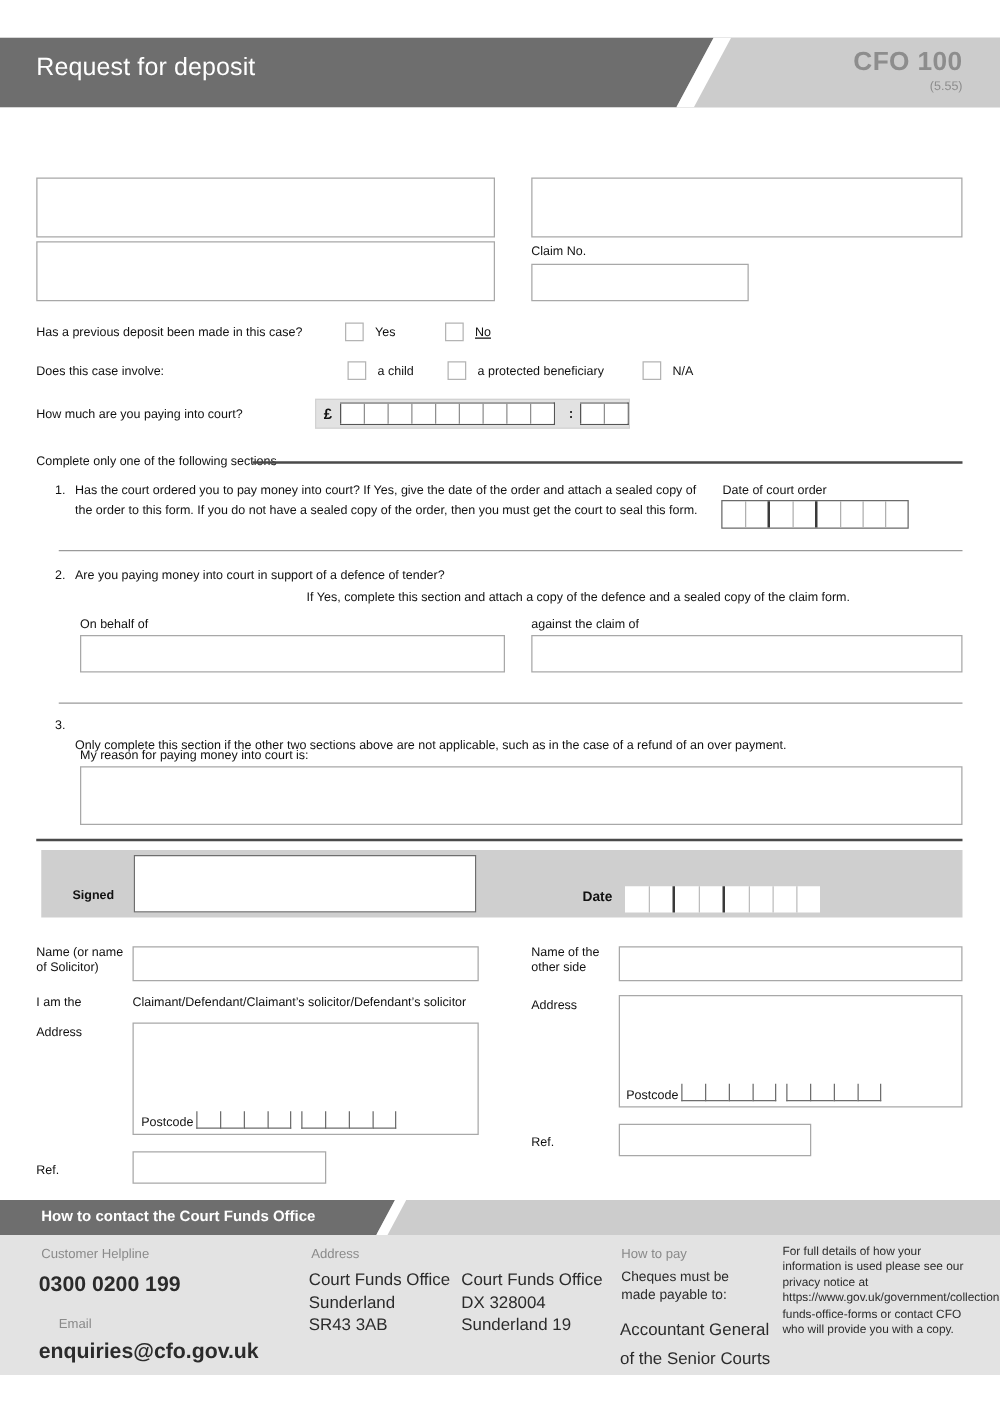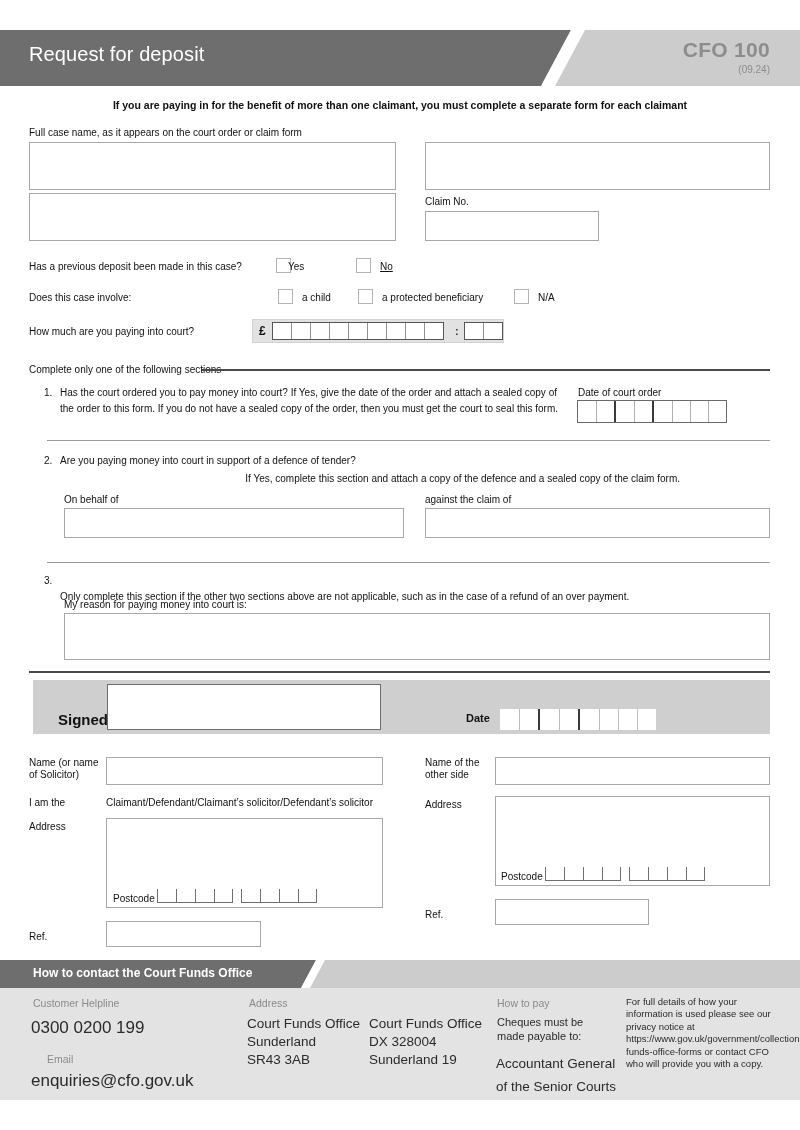--- a/index.html
+++ b/index.html
@@ -44,21 +44,21 @@
 
   
   .dategrid{position:absolute;display:flex;background:#fff;box-sizing:border-box;border:1px solid #6a6a6a;}
   .dategrid .g{display:flex;}
   .dategrid .g+.g{border-left:2px solid #3a3a3a;}
   .dategrid .d{border-left:1px solid #b0b0b0;box-sizing:border-box;}
   .dategrid .g .d:first-child{border-left:none;}
 
   
   .sigbar{position:absolute;left:33px;top:680px;width:737px;height:54px;background:#cfcfcf;}
-  .sig-label{position:absolute;left:58px;top:711px;font-size:15px;font-weight:bold;color:#111;}
+  .sig-label{position:absolute;left:58px;top:711px;font-size:10px;font-weight:bold;color:#111;}
   .sig-box{position:absolute;left:107px;top:684px;width:274px;height:46px;background:#fff;border:1px solid #6e6e6e;box-sizing:border-box;}
   .date-label{position:absolute;left:466px;top:712px;font-size:11px;font-weight:bold;color:#111;}
   .sigdate{position:absolute;left:500px;top:709px;display:flex;background:#fff;}
   .sigdate .g{display:flex;}
   .sigdate .g+.g{border-left:2px solid #3a3a3a;}
   .sigdate .d{border-left:1px solid #bdbdbd;box-sizing:border-box;height:21px;}
   .sigdate .g .d:first-child{border-left:none;}
 
   
   .pcode{position:absolute;display:flex;gap:8px;}
@@ -69,53 +69,51 @@
   
   .ftbar{position:absolute;left:0;top:960px;width:800px;height:28px;}
   .ft-light{position:absolute;left:0;top:0;width:800px;height:28px;background:#cccccc;}
   .ft-dark{position:absolute;left:0;top:0;width:800px;height:28px;background:#6e6e6e;
            clip-path:polygon(0 0,316px 0,301px 28px,0 28px);}
   .ft-notch{position:absolute;left:0;top:0;width:800px;height:28px;background:#ffffff;
            clip-path:polygon(316px 0,325px 0,310px 28px,301px 28px);}
   .ft-title{position:absolute;left:33px;top:6px;font-size:12px;font-weight:bold;color:#fff;}
   .ftbody{position:absolute;left:0;top:988px;width:800px;height:112px;background:#e3e3e3;}
   .ft-lbl{position:absolute;font-size:10.5px;color:#8a8a8a;}
-  .ft-val{position:absolute;font-size:17px;color:#2b2b2b;line-height:22px;font-weight:400;}
+  .ft-val{position:absolute;font-size:17px;color:#2b2b2b;line-height:22px;font-weight:700;}
   .ft-val-sm{position:absolute;font-size:13.5px;color:#2b2b2b;line-height:18px;}
   .ft-note{position:absolute;font-size:9.5px;color:#2b2b2b;line-height:12.4px;width:150px;}
   .ft-mid{position:absolute;font-size:11px;color:#2b2b2b;line-height:14px;width:110px;}
 </style>
 </head>
 <body>
 
 <div class="page">
 
   <div class="header">
     <div class="hdr-light"></div>
     <div class="hdr-dark"></div>
     <div class="hdr-notch"></div>
     <div class="hdr-title">Request for deposit</div>
     <div class="hdr-code">CFO 100</div>
-    <div class="hdr-ver">(09.24)</div>
-  </div>
-
-  <div class="tagline">If you are paying in for the benefit of more than one claimant,  you must complete a separate form for each claimant</div>
-
-  <div class="lbl" style="left:29px;top:127px;width:390px;">Full case name, as it appears on the court order or claim form</div>
+    <div class="hdr-ver">(5.55)</div>
+  </div>
+
+
   <div class="box" style="left:29px;top:142px;width:367px;height:48px;"></div>
   <div class="box" style="left:29px;top:193px;width:367px;height:48px;"></div>
 
   <div class="box" style="left:425px;top:142px;width:345px;height:48px;"></div>
 
   <div class="lbl" style="left:425px;top:196px;">Claim No.</div>
   <div class="box" style="left:425px;top:211px;width:174px;height:30px;"></div>
 
   <div class="lbl" style="left:29px;top:261px;">Has a previous deposit been made in this case?</div>
   <div class="cbx" style="left:276px;top:258px;"></div>
-  <div class="lbl" style="left:288px;top:261px;">Yes</div>
+  <div class="lbl" style="left:300px;top:261px;">Yes</div>
   <div class="cbx" style="left:356px;top:258px;"></div>
   <div class="lbl" style="left:380px;top:261px;text-decoration:underline;">No</div>
 
   <div class="lbl" style="left:29px;top:292px;">Does this case involve:</div>
   <div class="cbx" style="left:278px;top:289px;"></div>
   <div class="lbl" style="left:302px;top:292px;">a child</div>
   <div class="cbx" style="left:358px;top:289px;"></div>
   <div class="lbl" style="left:382px;top:292px;">a protected beneficiary</div>
   <div class="cbx" style="left:514px;top:289px;"></div>
   <div class="lbl" style="left:538px;top:292px;">N/A</div>

